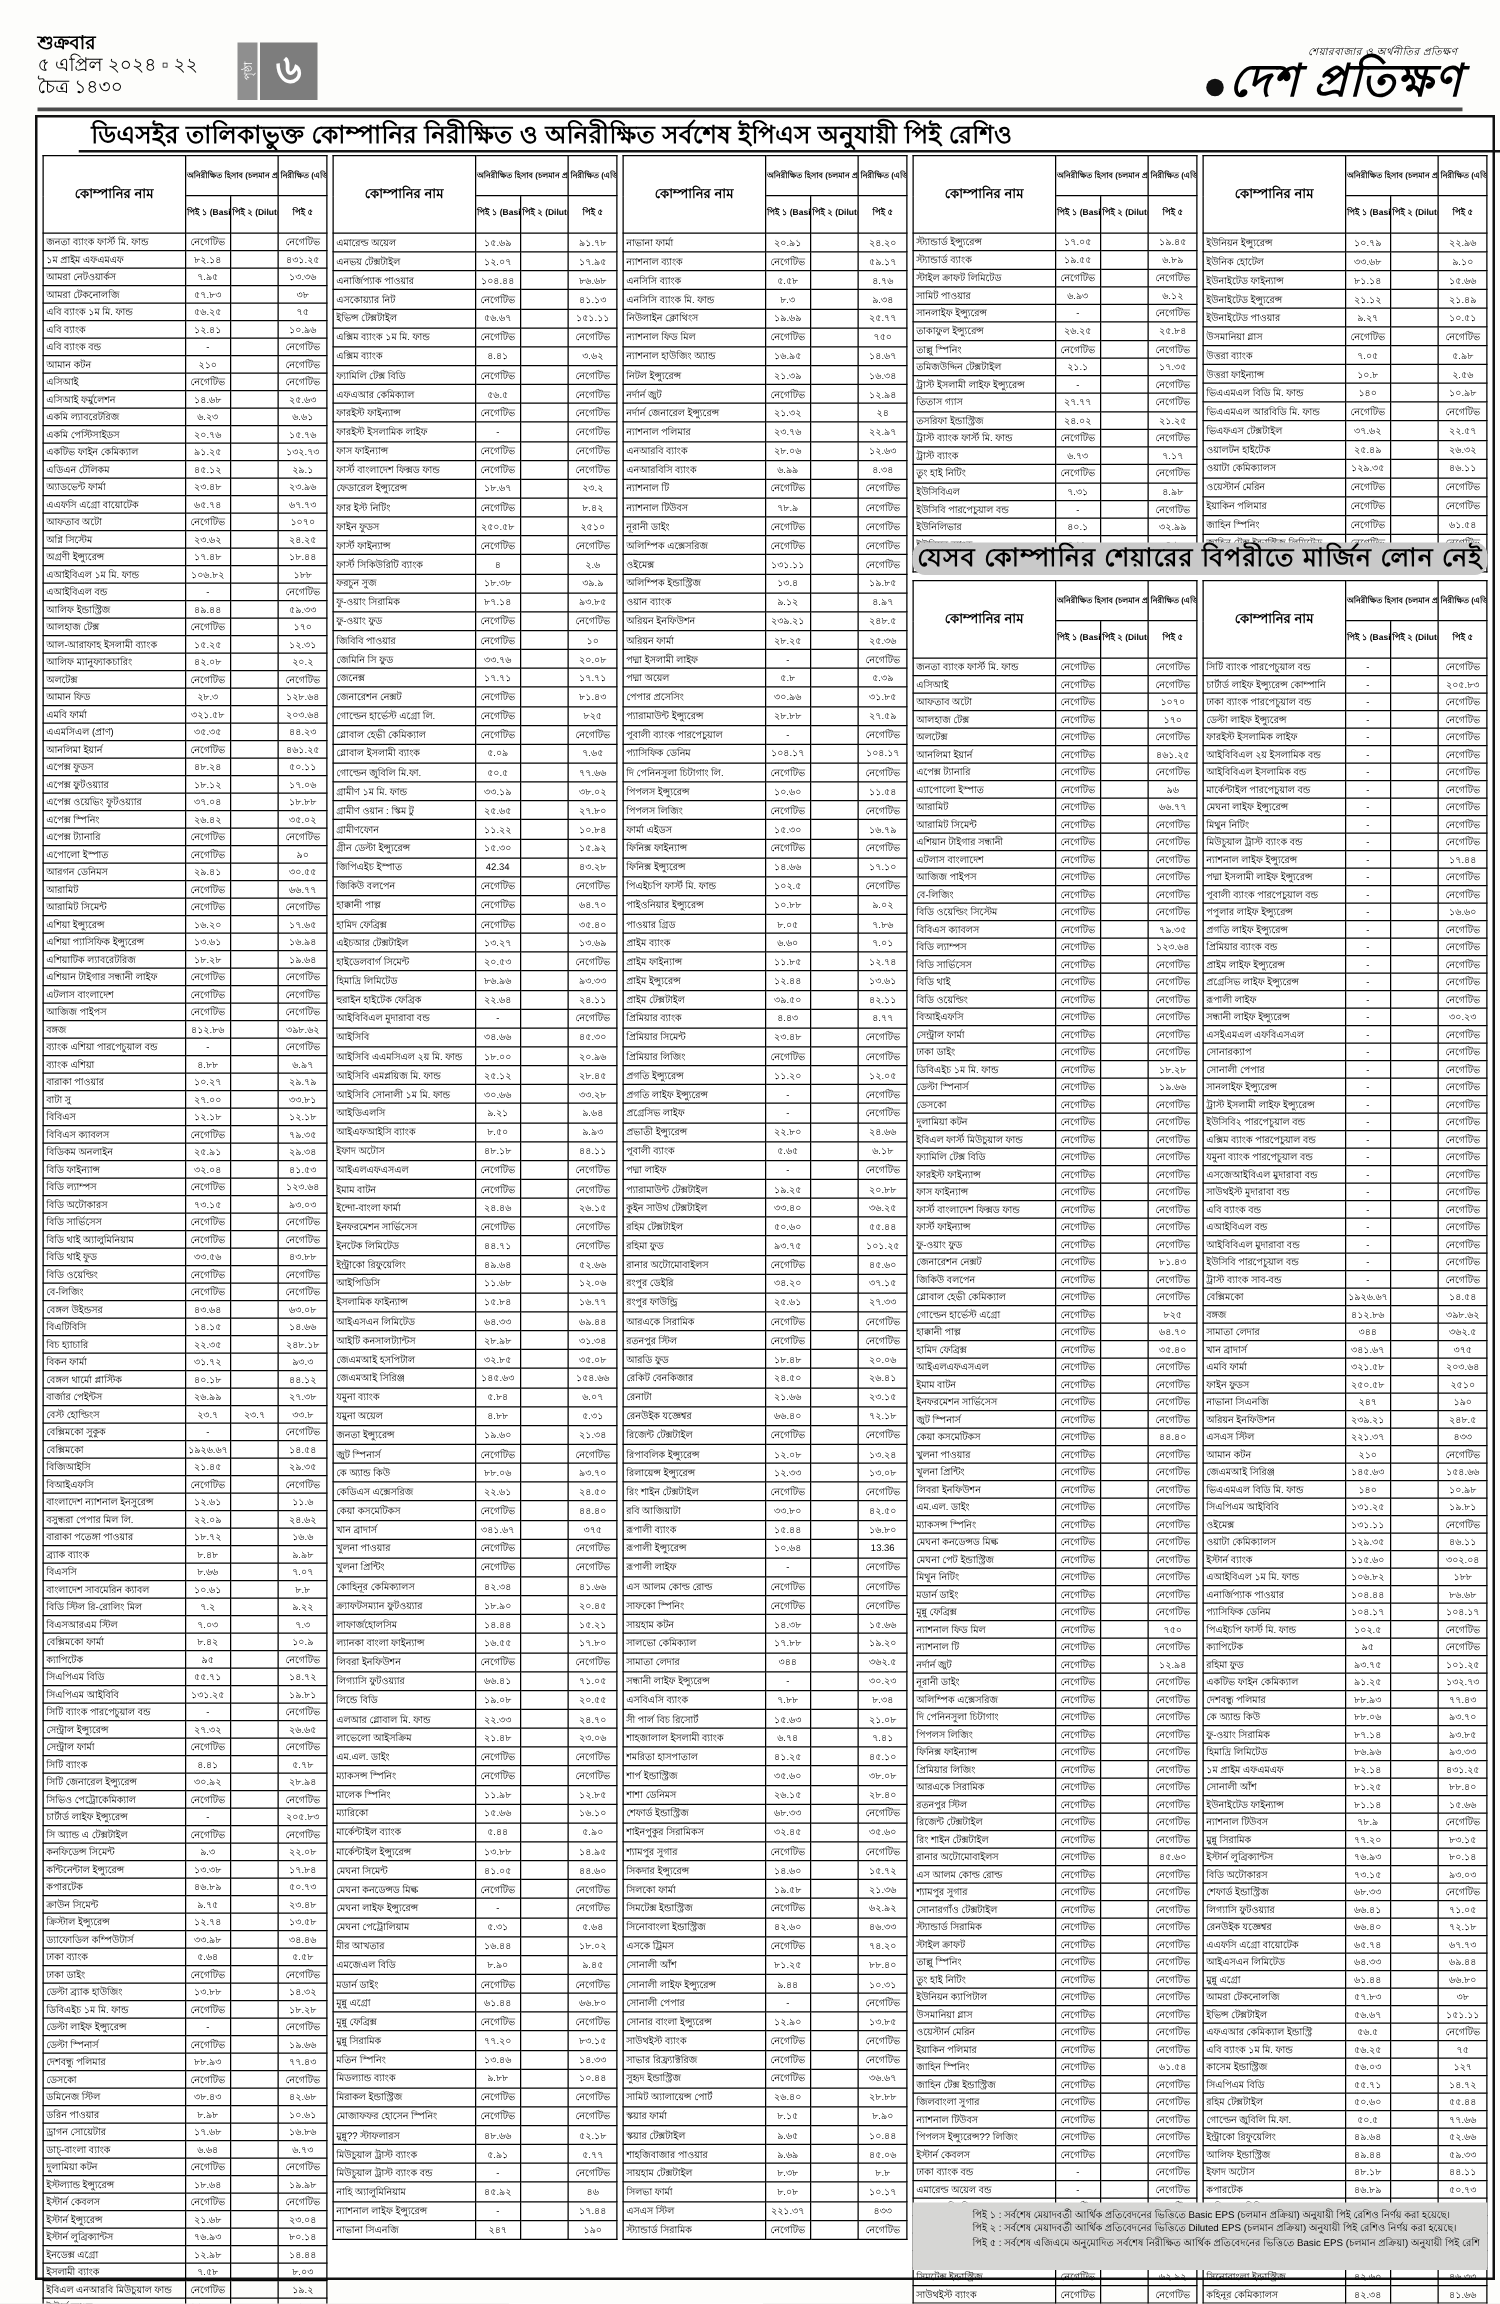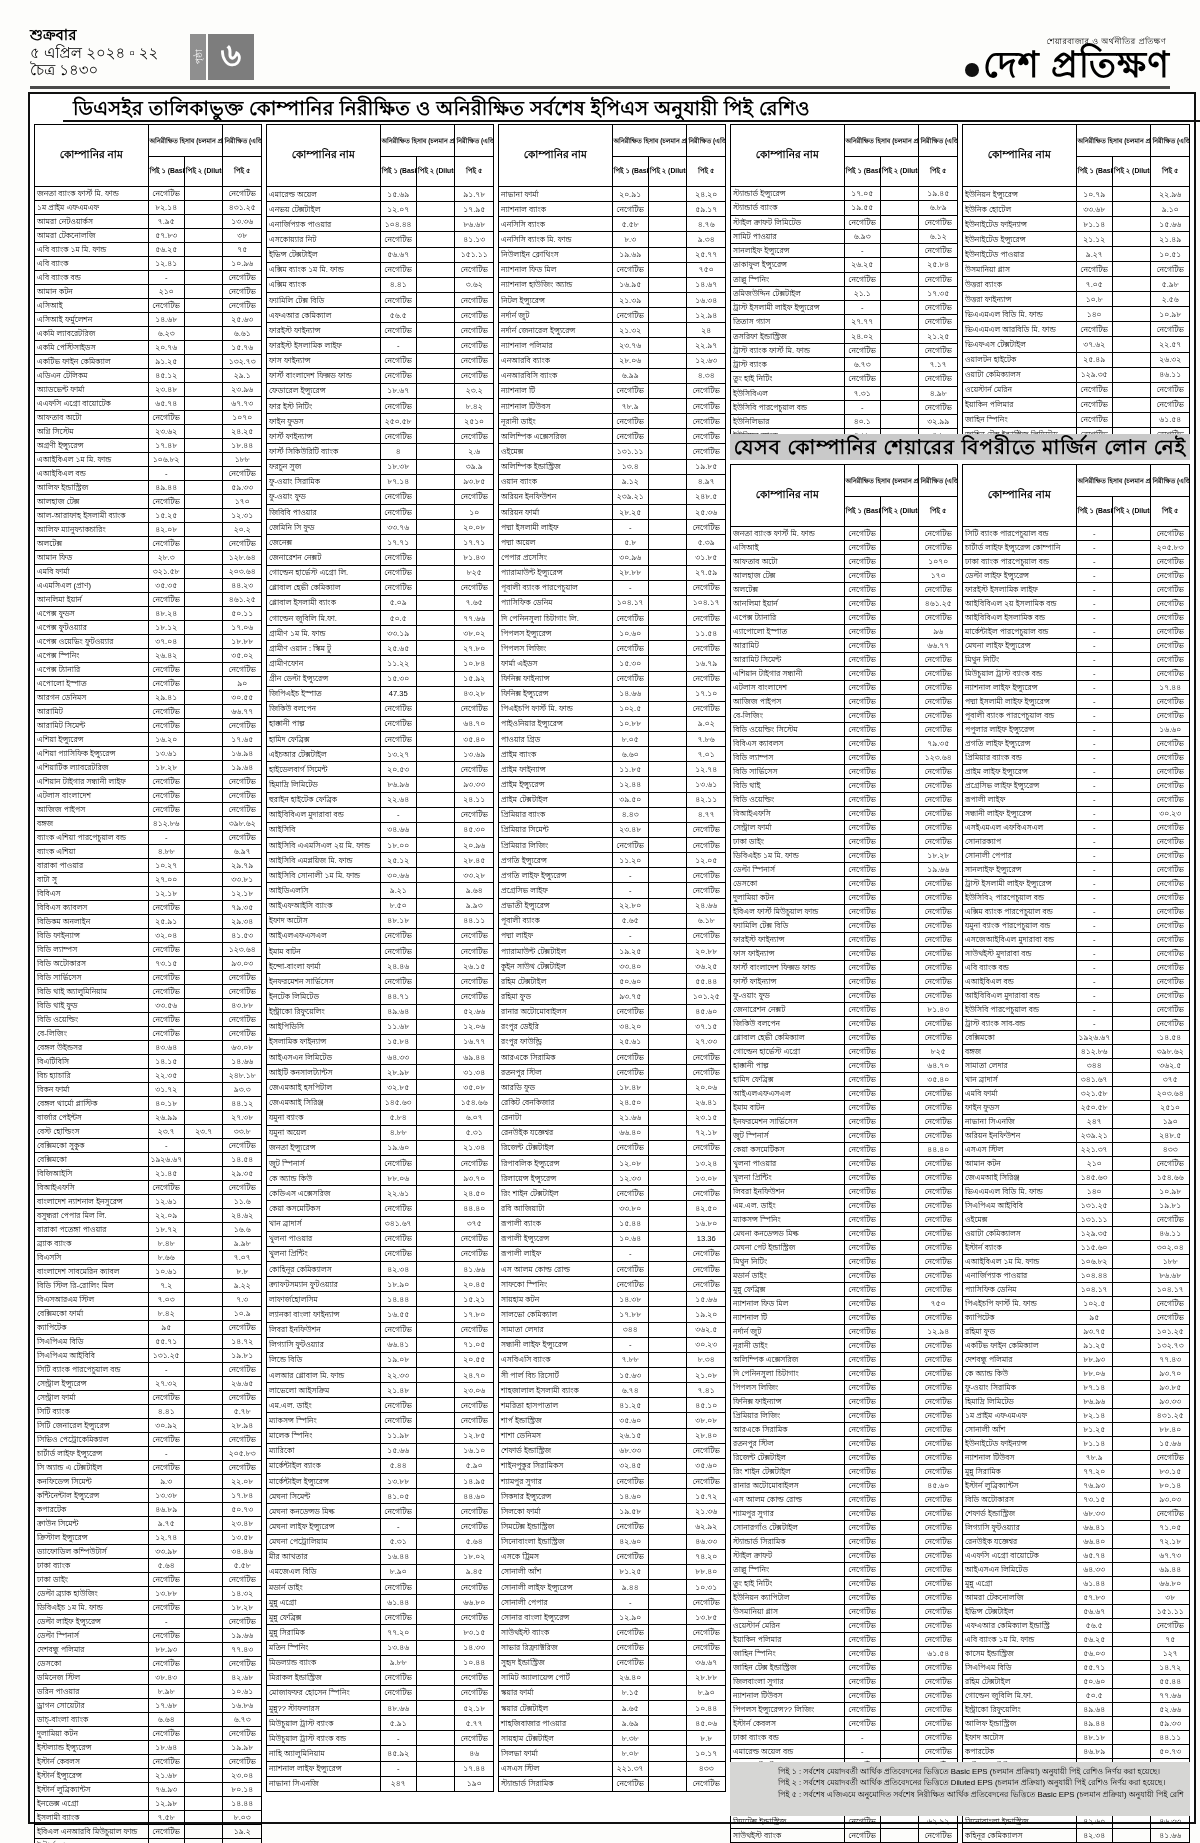--- a/index.html
+++ b/index.html
@@ -9,21 +9,21 @@
   .banner{position:absolute;left:30px;top:24px;width:1140px;height:62px;border-bottom:3px solid #4a4a4a;}
   .date-block{position:absolute;right:1005px;bottom:8px;line-height:1.15;}
   .weekday{font-weight:bold;font-size:15px;}
   .dateline{font-size:15px;}
   .page-tab{position:absolute;left:160px;bottom:6px;width:16px;height:46px;background:#8f8f8f;color:#fff;
             font-size:9px;display:flex;align-items:center;justify-content:center;
             writing-mode:vertical-rl;transform:rotate(180deg);}
   .page-num-box{position:absolute;left:178px;bottom:6px;width:46px;height:46px;background:#7d7d7d;
             color:#fff;font-size:32px;font-weight:bold;display:flex;align-items:center;justify-content:center;}
   .section-title{position:absolute;left:236px;bottom:8px;font-size:29px;font-weight:bold;letter-spacing:0.5px;}
-  .logo-block{position:absolute;right:0;bottom:4px;text-align:right;}
+  .logo-block{position:absolute;right:0;bottom:4px;text-align:right;font-style:italic;}
   .logo-tagline{font-size:8px;letter-spacing:0.5px;margin-right:4px;}
   .logo-name{font-size:36px;font-weight:900;line-height:0.95;letter-spacing:1px;}
   .logo-mark{display:inline-block;width:14px;height:14px;border-radius:50%;background:#111;margin-right:4px;}
   
   .frame{position:absolute;left:28px;top:92px;width:1164px;height:1728px;border:2px solid #111;background:#fff;}
   .main-heading{position:absolute;left:0;top:0;width:100%;height:28px;border-bottom:2px solid #111;
             font-size:19.5px;font-weight:bold;line-height:28px;padding-left:10px;box-sizing:border-box;
             letter-spacing:0.3px;white-space:nowrap;overflow:hidden;margin-left:33px;}
   .tcol{position:absolute;box-sizing:border-box;}
   .tcol table{width:100%;height:100%;border-collapse:collapse;table-layout:fixed;}
@@ -38,21 +38,21 @@
   .c-name{text-align:left;}
   .c-val{text-align:center;}
   
   .t1{left:4px;  top:30px;width:228px;height:1668px;}
   .t2{left:236px;top:30px;width:228px;height:1668px;}
   .t3{left:468px;top:30px;width:228px;height:1668px;}
   .t4{left:700px;top:30px;width:228px;height:334px;}
   .t5{left:932px;top:30px;width:228px;height:334px;}
   .margin-heading{position:absolute;left:700px;top:340px;width:460px;height:26px;background:#c9c9c9;
             font-size:20px;font-weight:bold;line-height:26px;text-align:center;letter-spacing:1px;
-            white-space:nowrap;overflow:hidden;}
+            white-space:nowrap;overflow:hidden;border-radius:10px;}
   .m1{left:700px;top:370px;width:228px;height:1294px;}
   .m2{left:932px;top:370px;width:228px;height:1294px;}
   .footnote{position:absolute;left:700px;top:1668px;width:460px;height:54px;background:#d6d6d4;
             font-size:7.8px;line-height:1.45;padding:4px 6px;box-sizing:border-box;overflow:hidden;}
   .footnote div{white-space:nowrap;overflow:hidden;padding-left:42px;}
 </style>
 </head>
 <body>
 
 <div class="page">
@@ -1025,21 +1025,21 @@
               <td class="c-val">১০.৮৪</td>
             </tr>
             <tr>
               <td class="c-name">গ্রীন ডেল্টা ইন্স্যুরেন্স</td>
               <td class="c-val">১৫.৩০</td>
               <td class="c-val"></td>
               <td class="c-val">১৫.৯২</td>
             </tr>
             <tr>
               <td class="c-name">জিপিএইচ ইস্পাত</td>
-              <td class="c-val">47.35</td>
+              <td class="c-val">42.34</td>
               <td class="c-val"></td>
               <td class="c-val">৪৩.২৮</td>
             </tr>
             <tr>
               <td class="c-name">জিকিউ বলপেন</td>
               <td class="c-val">নেগেটিভ</td>
               <td class="c-val"></td>
               <td class="c-val">নেগেটিভ</td>
             </tr>
             <tr>

